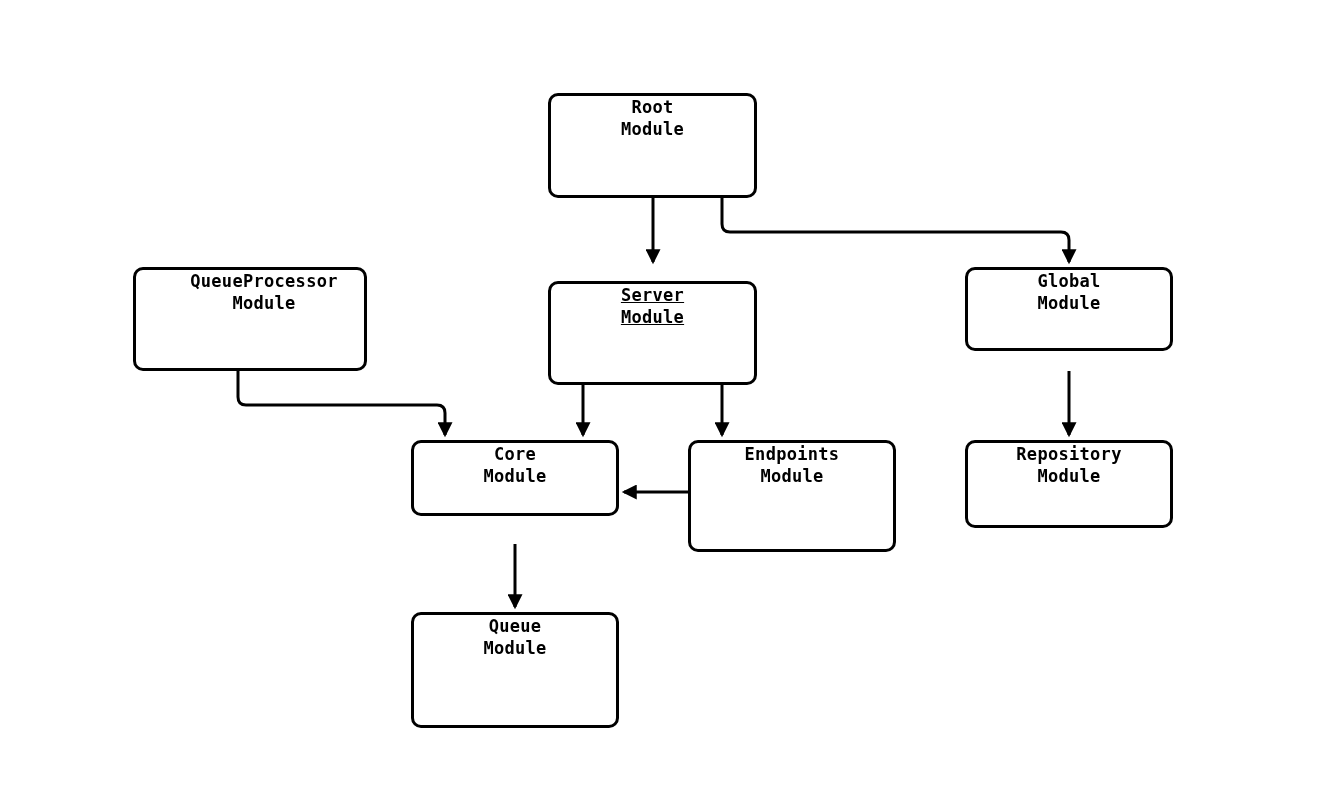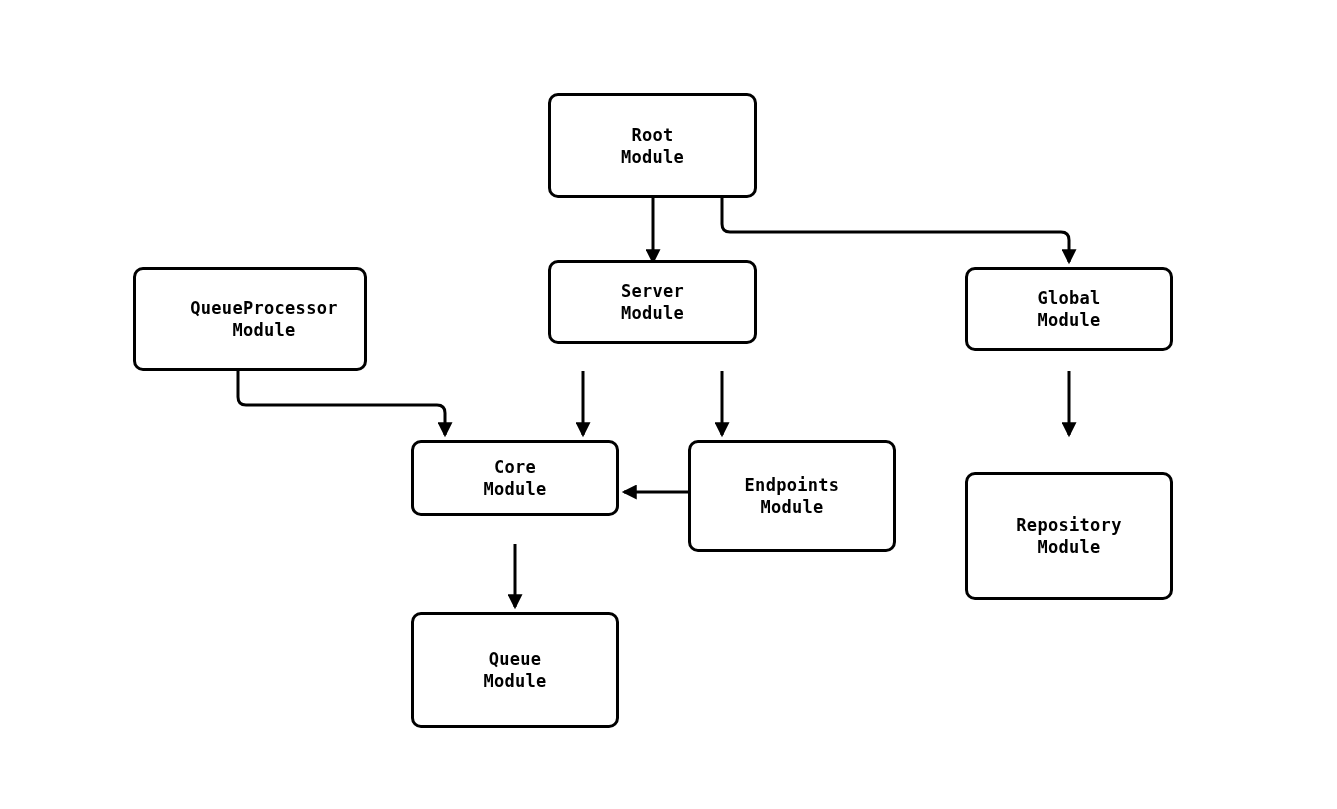--- a/index.html
+++ b/index.html
@@ -22,43 +22,43 @@
     width: 1337px;
     height: 809px;
   }
   .node {
     position: absolute;
     box-sizing: border-box;
     background: #ffffff;
     border: 3px solid #000000;
     border-radius: 10px;
     display: flex;
-    align-items: center;
+    align-items: flex-start;
     justify-content: center;
     text-align: center;
     font-size: 17px;
     font-weight: bold;
     line-height: 22px;
     color: #000000;
     white-space: pre-line;
     letter-spacing: 0.3px;
   }
   .edge {
     stroke: #000000;
     stroke-width: 3;
     fill: none;
   }
   
   #n-root        { left: 548px; top:  93px; width: 209px; height: 105px; }
   #n-qproc       { left: 133px; top: 267px; width: 234px; height: 104px; padding-left: 28px; }
-  #n-server      { left: 548px; top: 260px; width: 209px; height: 84px; }
+  #n-server      { left: 548px; top: 281px; width: 209px; height: 104px; text-decoration: underline; }
   #n-global      { left: 965px; top: 267px; width: 208px; height: 84px; }
   #n-core        { left: 411px; top: 440px; width: 208px; height: 76px; }
   #n-endpoints   { left: 688px; top: 440px; width: 208px; height: 112px; }
-  #n-repository  { left: 965px; top: 440px; width: 208px; height: 128px; margin-top: 32px; }
+  #n-repository  { left: 965px; top: 440px; width: 208px; height: 88px; }
   #n-queue       { left: 411px; top: 612px; width: 208px; height: 116px; }
 </style>
 </head>
 <body>
 
 <div id="canvas">
 
   <svg id="edges" viewBox="0 0 1337 809" xmlns="http://www.w3.org/2000/svg">
     <defs>
       <marker id="arrow" viewBox="0 0 10 10" refX="8.5" refY="5" markerWidth="7" markerHeight="5" orient="auto-start-reverse">

